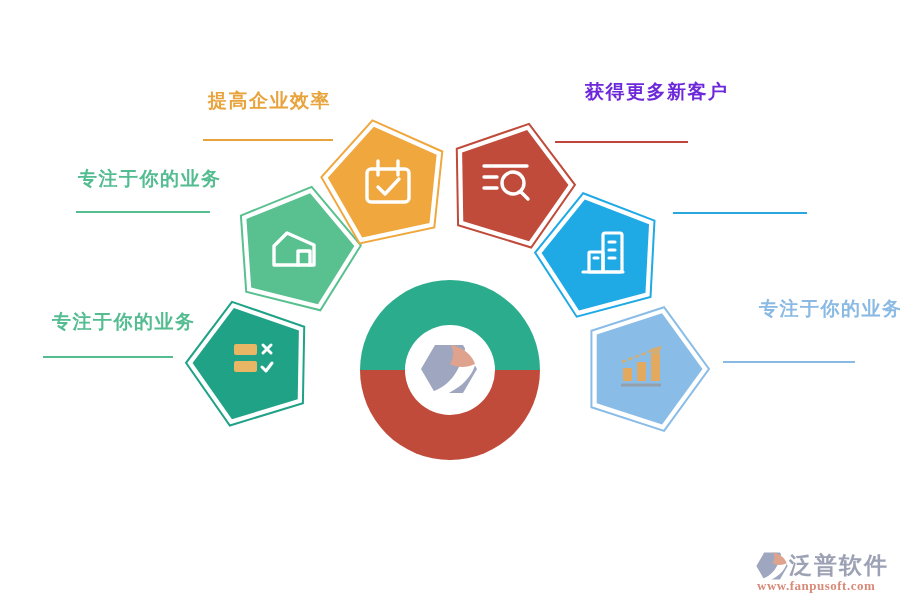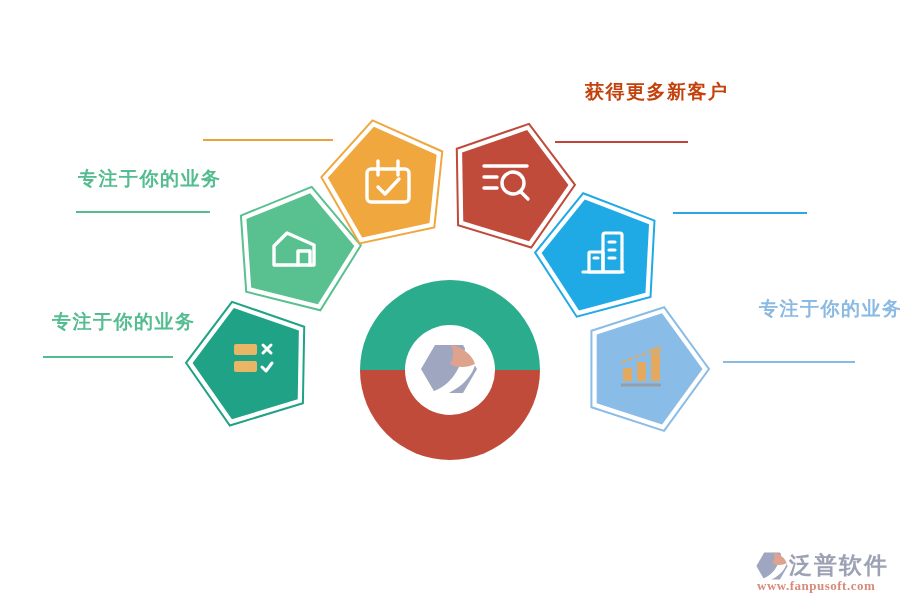--- a/index.html
+++ b/index.html
@@ -7,21 +7,21 @@
     position:relative;width:900px;height:600px;background:#ffffff;overflow:hidden;
     font-family:"Liberation Serif","DejaVu Serif",serif;
   }
   .stage svg{position:absolute;left:0;top:0;}
   .callout{
     position:absolute;font-size:19px;font-weight:700;letter-spacing:1.5px;
     white-space:nowrap;line-height:1.1;
   }
   .underline{position:absolute;height:2px;}
   .c-orange{color:#E8A33C}.u-orange{background:#E8A33C}
-  .c-red{color:#c2410c}.u-red{background:#C2453B}
+  .c-red{color:#6d28d9}.u-red{background:#C2453B}
   .c-green{color:#53BC90}.u-green{background:#53BC90}
   .c-cyan{color:#2AA7DF}.u-cyan{background:#2AA7DF}
   .c-lblue{color:#8ABAE3}.u-lblue{background:#8ABAE3}
   .wm-brand{
     position:absolute;left:789px;top:550px;font-size:23px;font-weight:700;
     letter-spacing:2px;color:#9CA2B4;white-space:nowrap;
   }
   .wm-url{
     position:absolute;left:757px;top:578px;font-size:13px;font-weight:700;
     letter-spacing:.5px;color:#D88A78;white-space:nowrap;
@@ -130,20 +130,21 @@
         <rect x="9" y="-12" width="9" height="28" fill="#E2A95F"></rect>
         <line x1="-21" y1="20" x2="19" y2="20" stroke="#93A0AC" stroke-width="3"></line>
         <line x1="-20" y1="-3" x2="12" y2="-15" stroke="#D8AC6C" stroke-width="2.5" stroke-dasharray="4,3"></line>
         <polygon points="20,-19 8,-16 15,-8" fill="#D8AC6C"></polygon>
       </g>
     </g>
 
     <use href="#fanpu-logo" transform="translate(520.6,359.4) scale(0.56)"></use>
   </svg>
 
+  <div class="callout c-orange" style="left:208px;top:91px">提高企业效率</div>
   <div class="underline u-orange" style="left:203px;top:139px;width:130px"></div>
 
   <div class="callout c-red" style="left:585px;top:82px">获得更多新客户</div>
   <div class="underline u-red" style="left:555px;top:141px;width:133px"></div>
 
   <div class="callout c-green" style="left:78px;top:169px">专注于你的业务</div>
   <div class="underline u-green" style="left:76px;top:211px;width:134px"></div>
 
   <div class="underline u-cyan" style="left:673px;top:212px;width:134px"></div>
 

